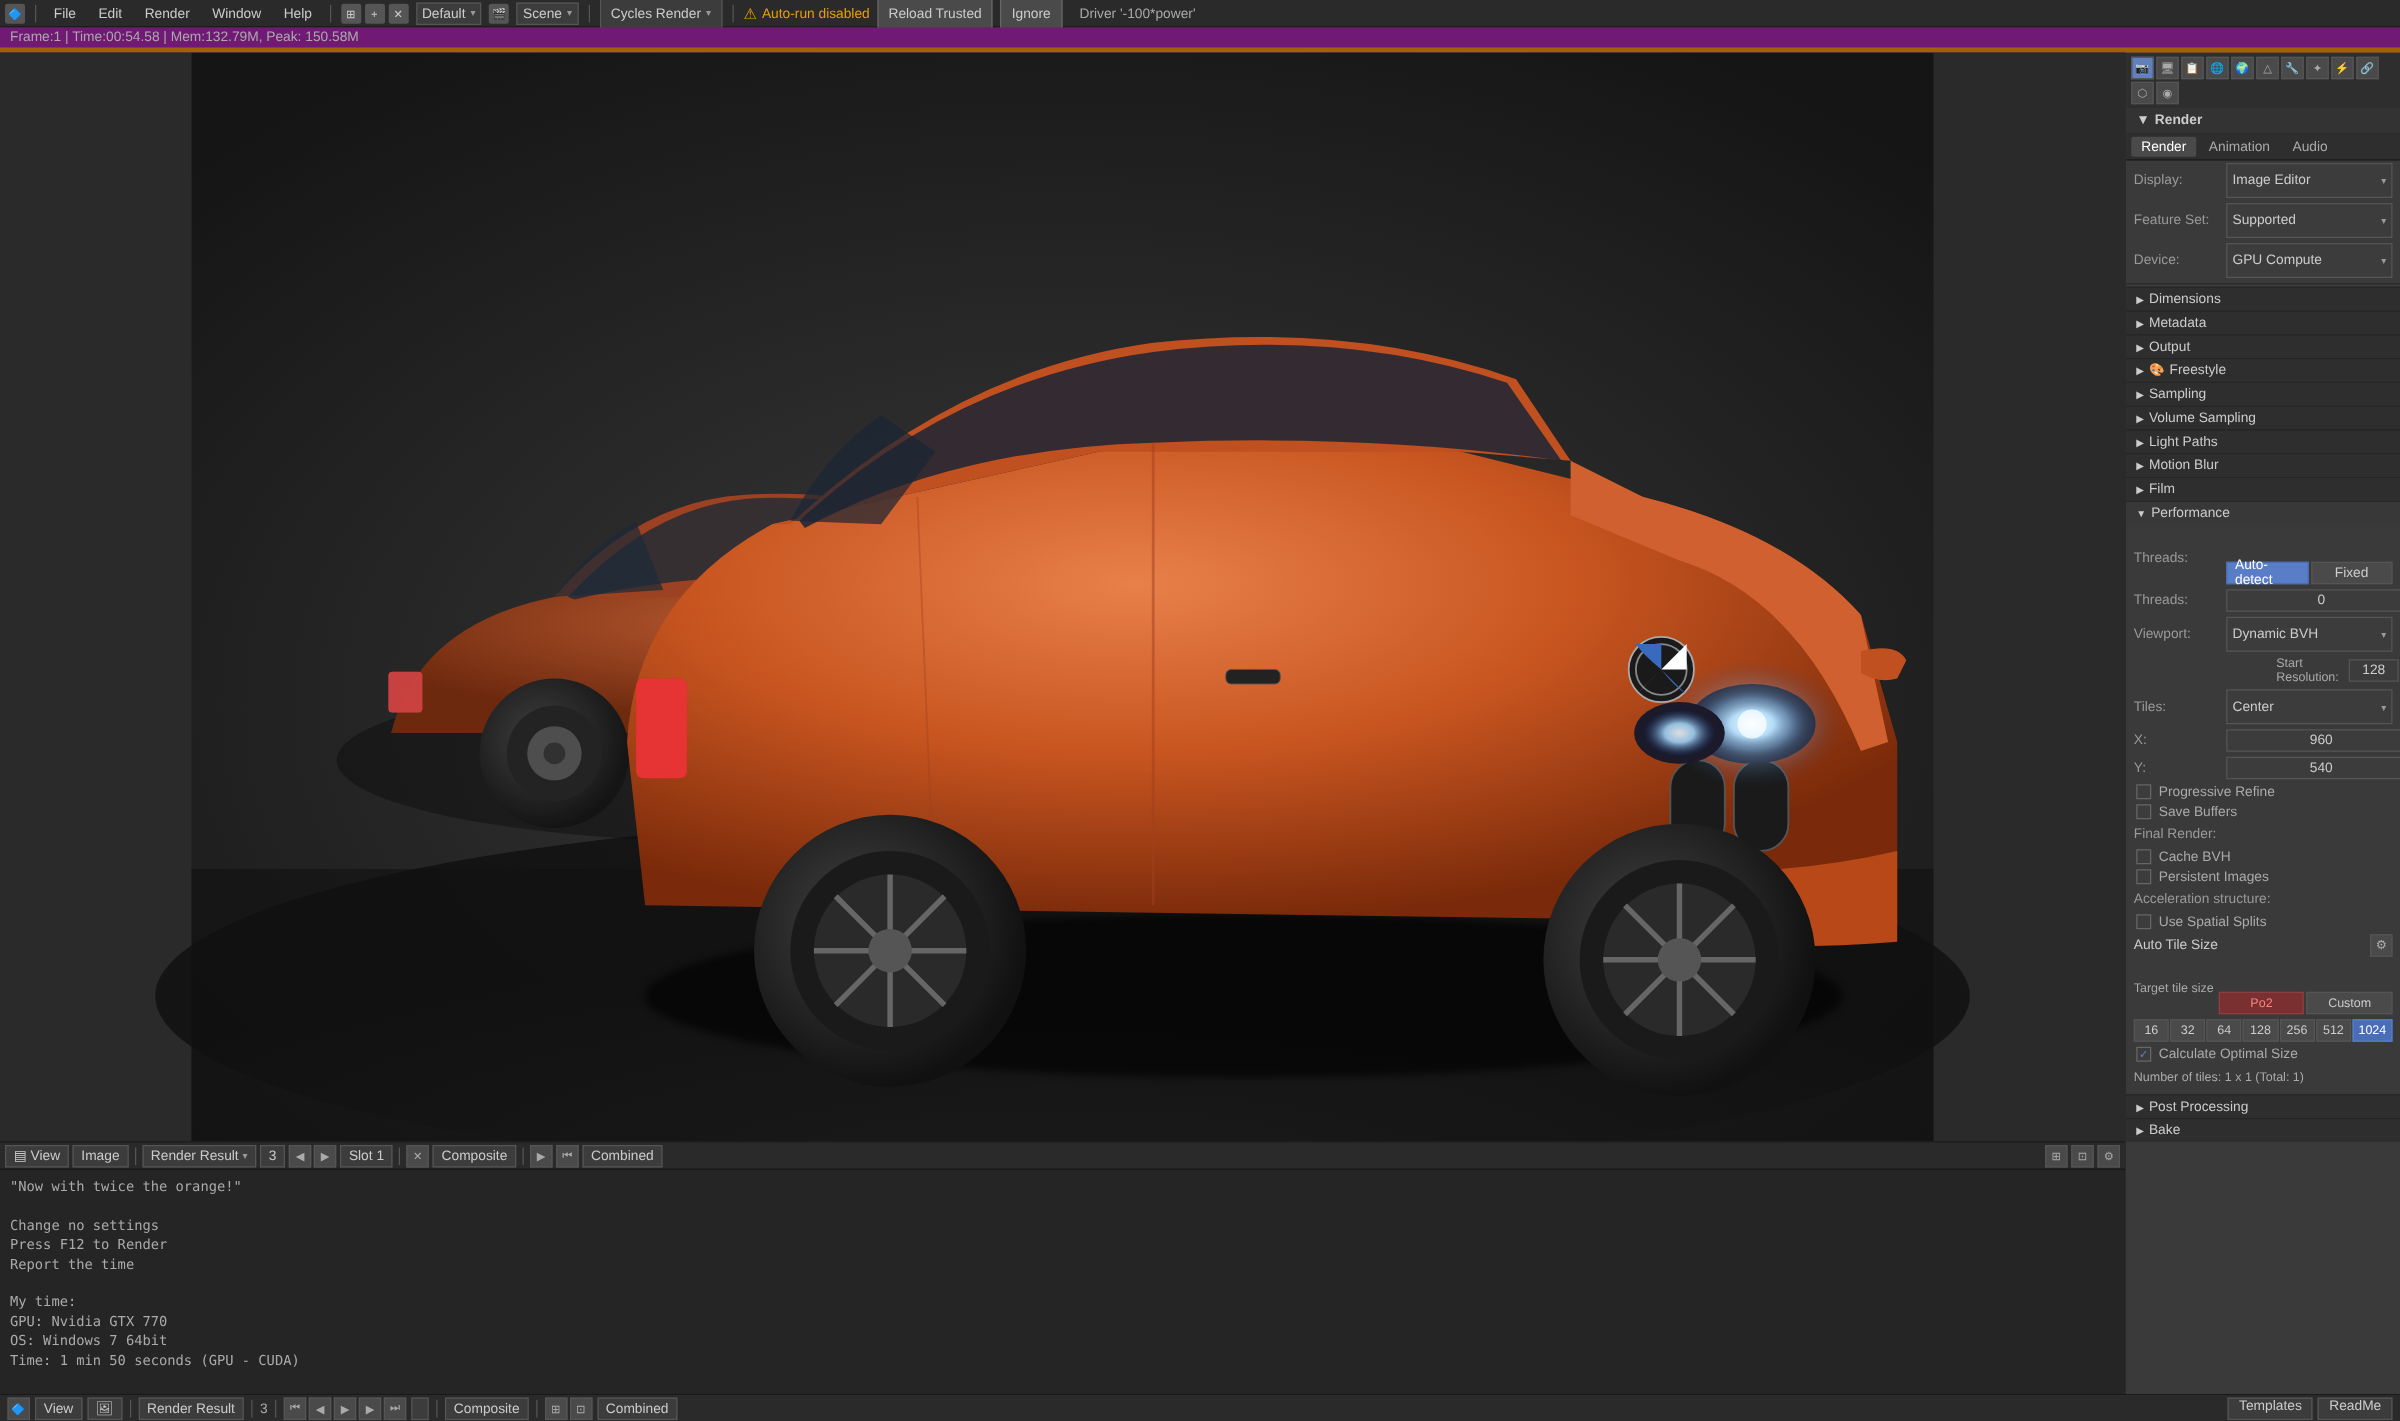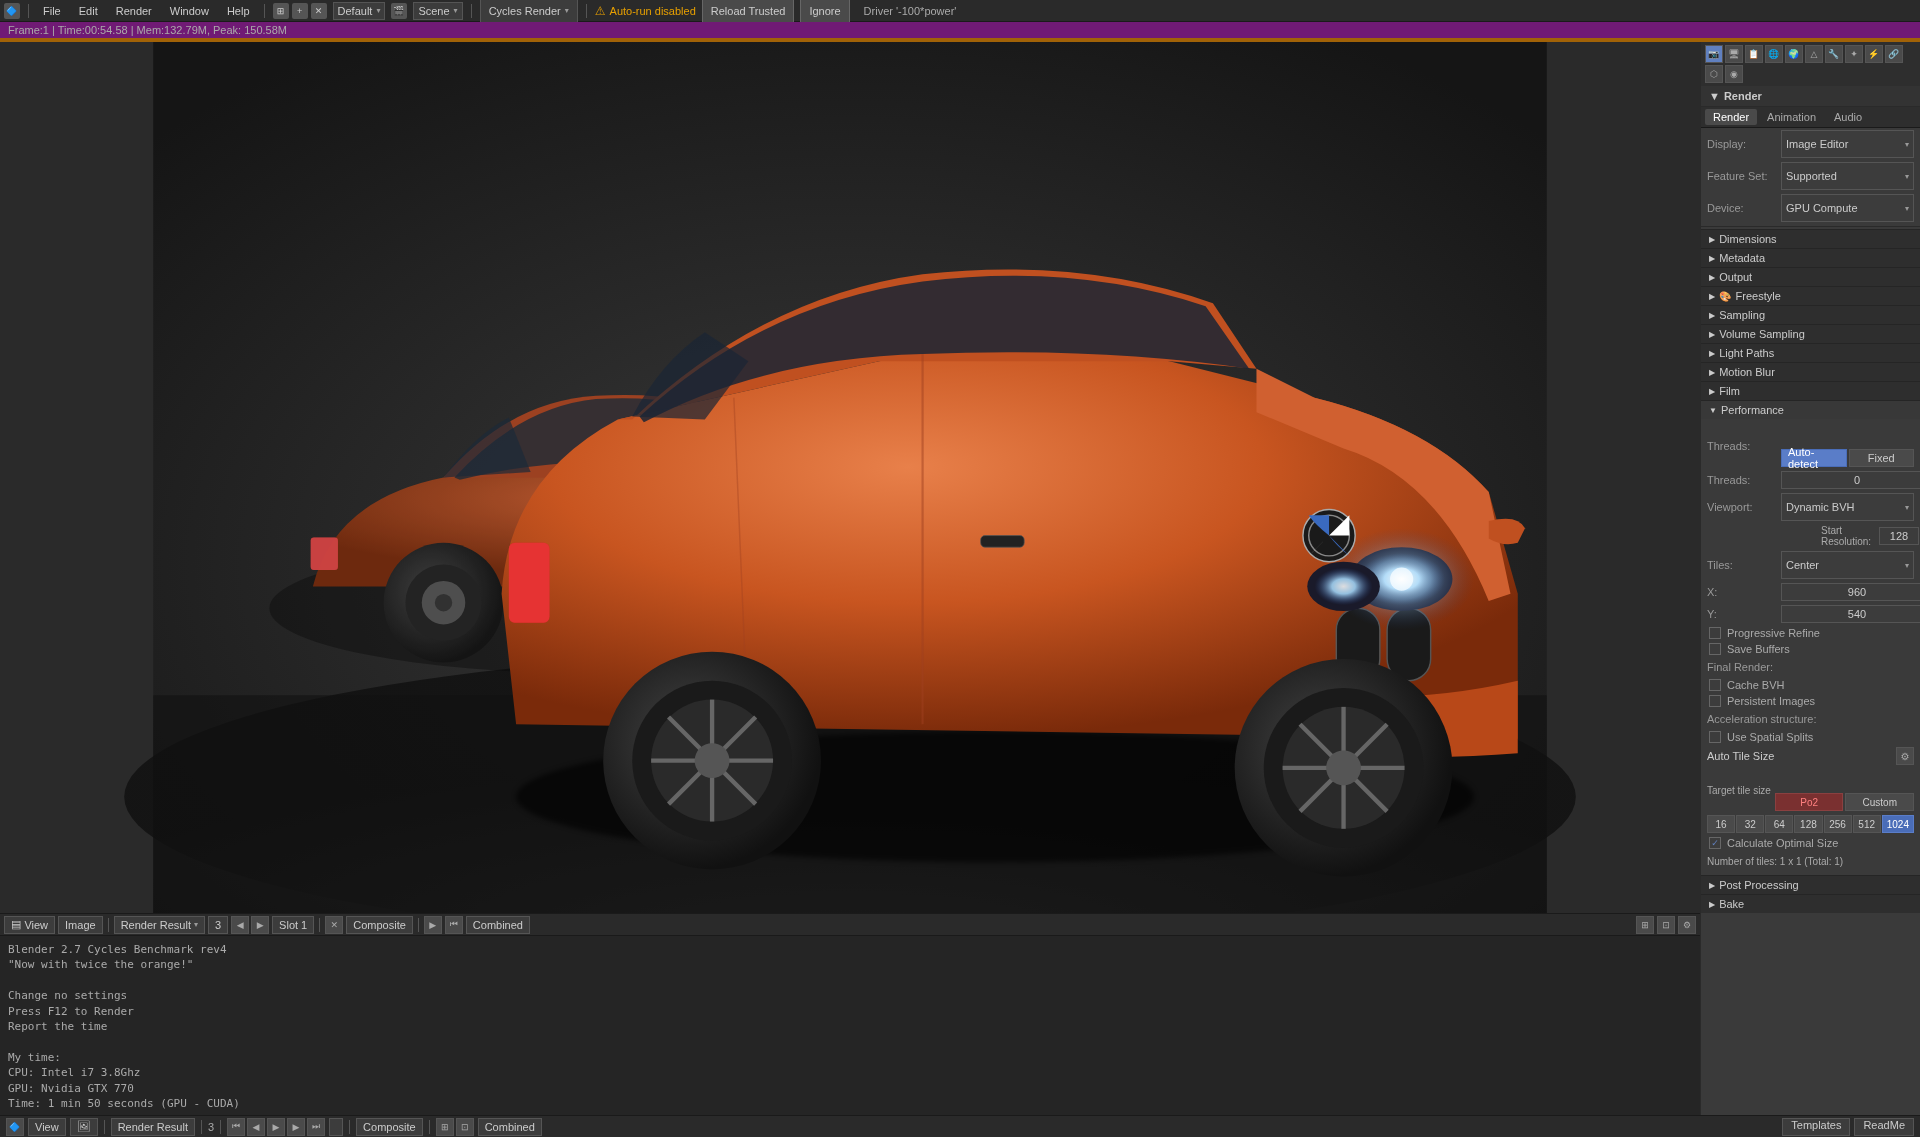--- a/index.html
+++ b/index.html
@@ -580,30 +580,29 @@
       <div class="icon-btn">▶</div>
       <div class="icon-btn">⏮</div>
       <div class="bottom-btn">Combined</div>
       <div class="bottom-spacer"></div>
       <div class="icon-btn">⊞</div>
       <div class="icon-btn">⊡</div>
       <div class="icon-btn">⚙</div>
     </div>
 
     <div class="text-console">
-      <div>Blender 2.7 Cycles Benchmark rev4</div>
       <div>"Now with twice the orange!"</div>
       <div>&nbsp;</div>
       <div>Change no settings</div>
       <div>Press F12 to Render</div>
       <div>Report the time</div>
       <div>&nbsp;</div>
       <div>My time:</div>
-      <div>CPU: Intel i7 3.8Ghz</div>
       <div>GPU: Nvidia GTX 770</div>
+      <div>OS: Windows 7 64bit</div>
       <div>Time: 1 min 50 seconds (GPU - CUDA)</div>
 
     </div>
   </div>
 
   <div class="right-panel">
 
     <div class="icon-btn-row">
       <div class="icon-btn active">📷</div>
       <div class="icon-btn">🖥</div>

